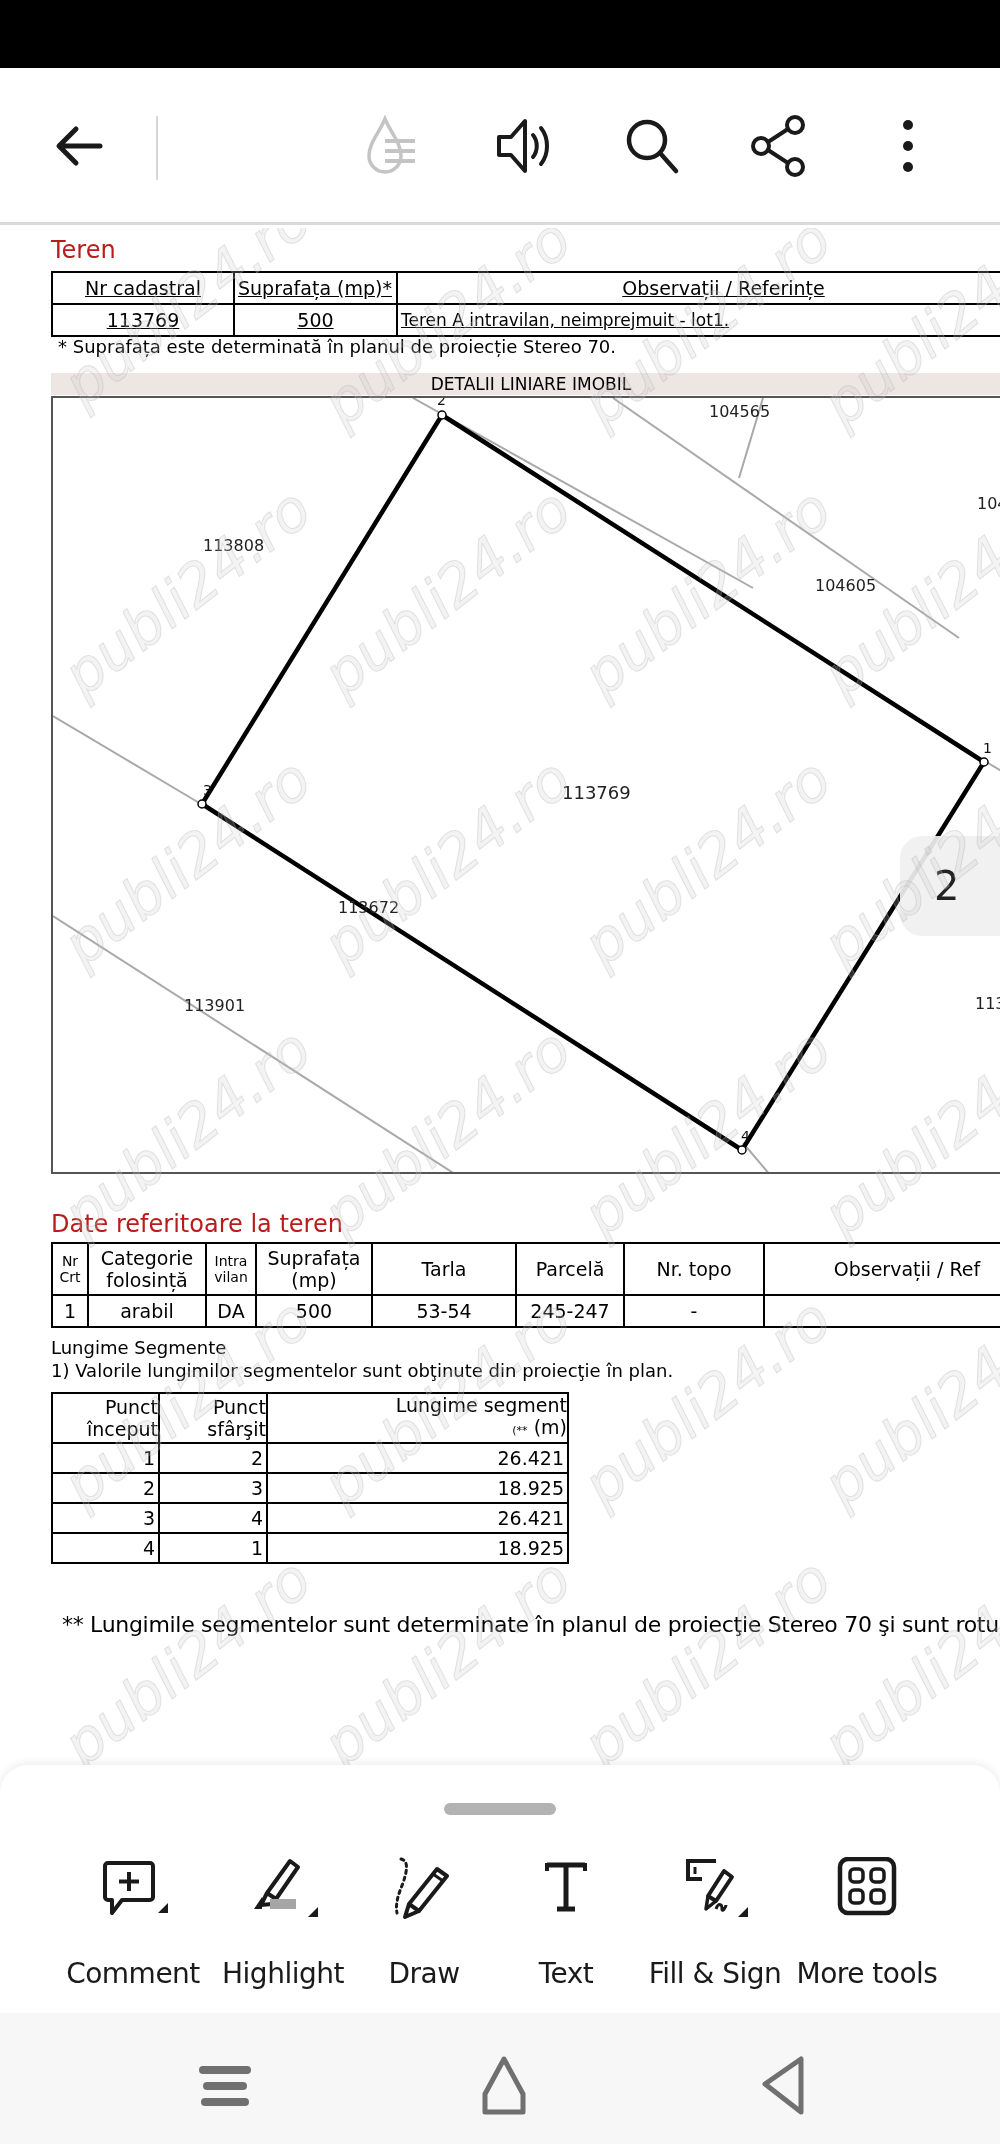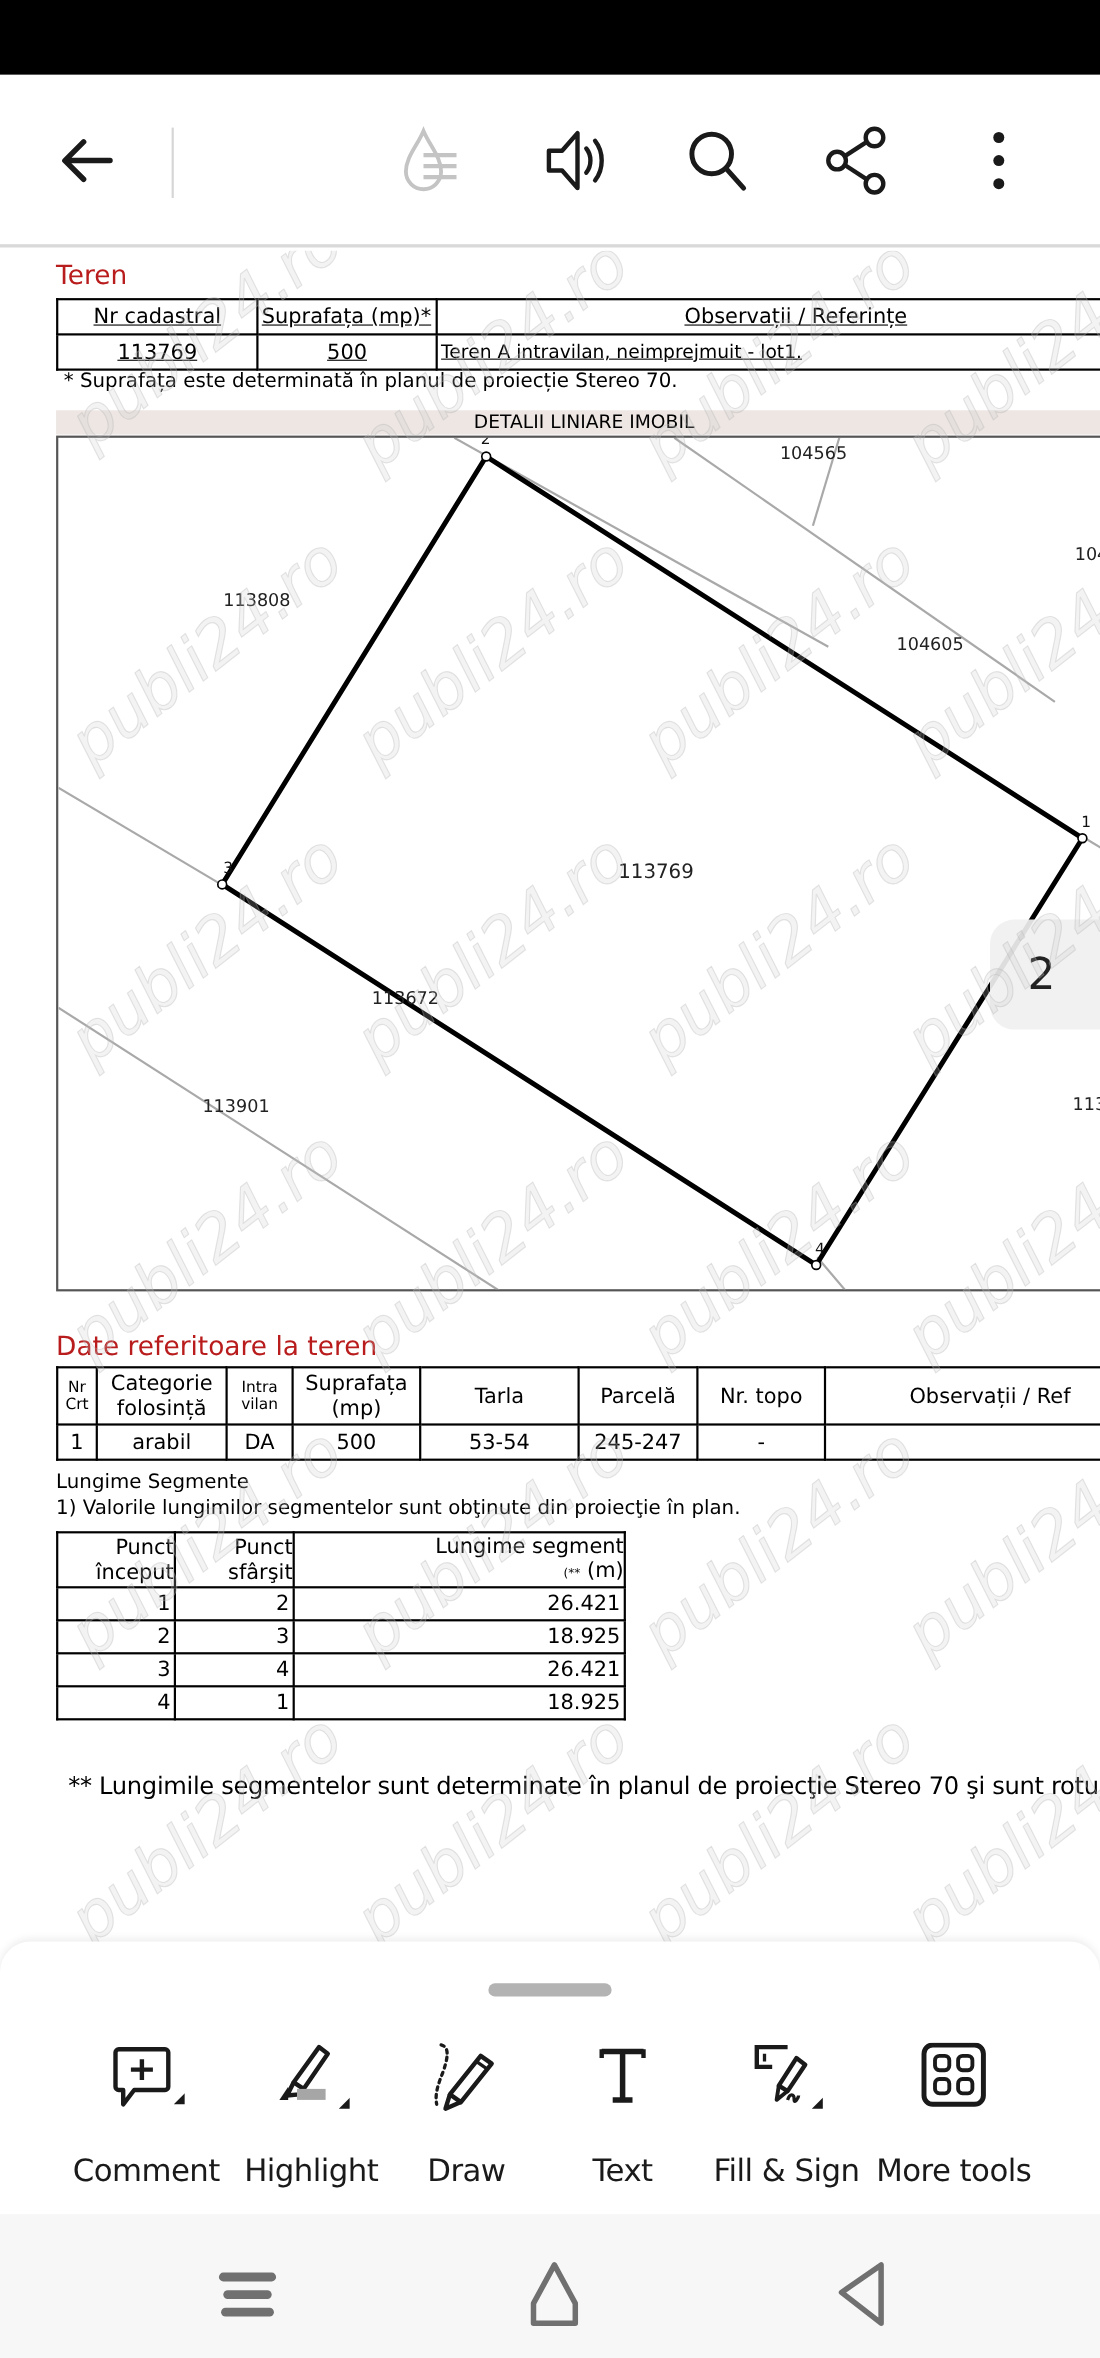--- a/index.html
+++ b/index.html
@@ -173,31 +173,31 @@
     <tbody>
         <tr>
       <th class="tiny" style="width:36px;">
         <div>Nr</div>
         <div>Crt</div>
       </th>
       <th style="width:118px;">
         <div>Categorie</div>
         <div>folosință</div>
       </th>
-      <th class="tiny" style="width:60px;">
+      <th class="tiny" style="width:50px;">
         <div>Intra</div>
         <div>vilan</div>
       </th>
       <th style="width:116px;">
         <div>Suprafața</div>
         <div>(mp)</div>
       </th>
       <th style="width:144px;">Tarla</th>
       <th style="width:108px;">Parcelă</th>
-      <th style="width:116px;">Nr. topo</th>
+      <th style="width:140px;">Nr. topo</th>
       <th>Observații / Ref</th>
     </tr>
     <tr>
       <td>1</td>
       <td>arabil</td>
       <td>DA</td>
       <td>500</td>
       <td>53-54</td>
       <td>245-247</td>
       <td>-</td>

